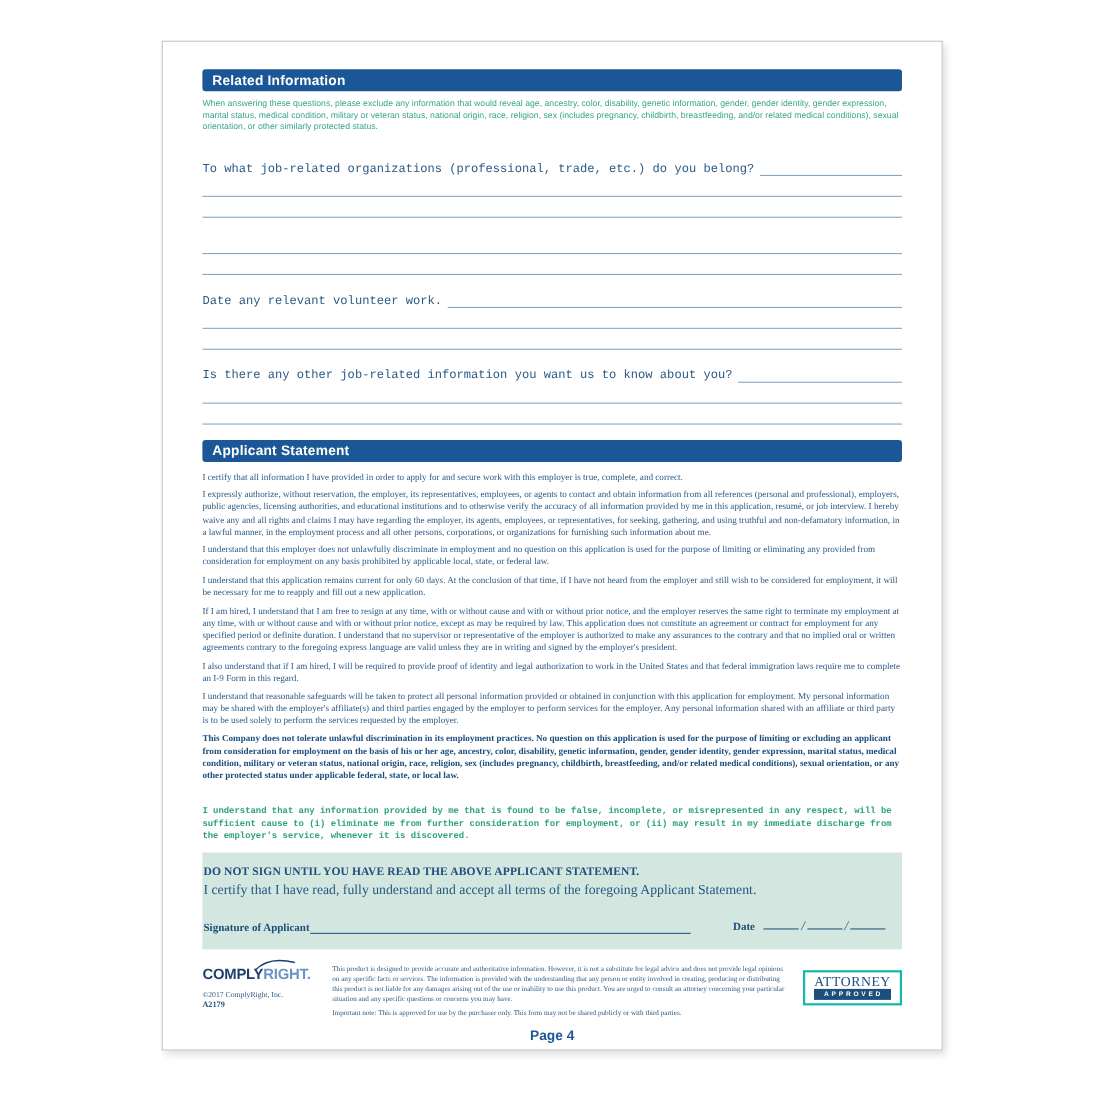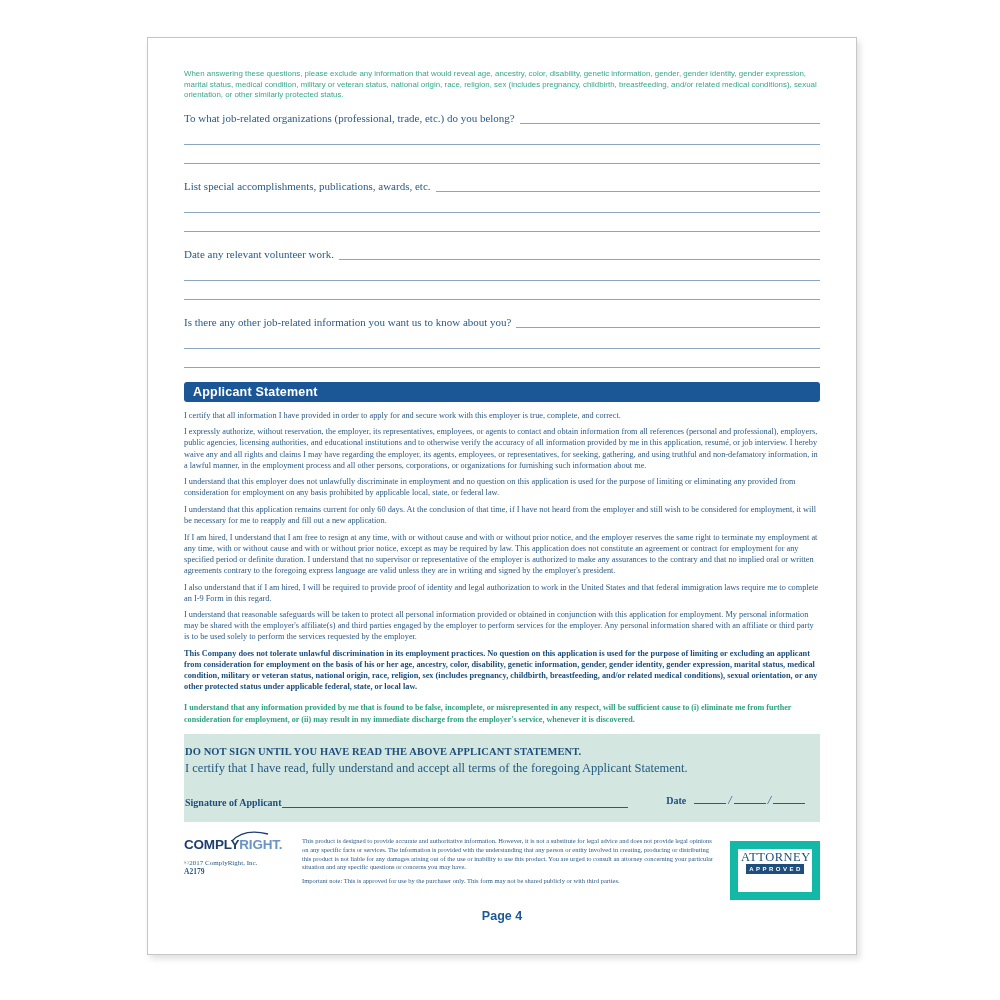--- a/index.html
+++ b/index.html
@@ -26,34 +26,35 @@
     color: #ffffff;
     font-family: "Liberation Sans", sans-serif;
     font-weight: bold;
     font-size: 12.5px;
     padding-left: 9px;
     letter-spacing: 0.2px;
   }
 
   .teal-note {
     margin-top: 6px;
-    margin-bottom: 9px;
+    margin-bottom: 23px;
     font-family: "Liberation Sans", sans-serif;
     font-size: 7.9px;
     line-height: 10.6px;
     color: #38a78c;
   }
 
   .q-block { margin-bottom: 14px; }
   .q-row {
     display: flex;
-    align-items: center;
+    align-items: flex-end;
     font-size: 11px;
     color: #2b5a85;
     height: 16px;
+    font-family: Liberation Mono, monospace;
   }
   .q-row .q-label { white-space: nowrap; }
   .q-row .fill-line {
     flex: 1;
     border-bottom: 1px solid #8ba7c0;
     height: 12px;
     margin-left: 5px;
   }
   .answer-line {
     height: 19px;
@@ -67,26 +68,26 @@
     line-height: 11.1px;
     color: #2c5a85;
     margin-bottom: 5.5px;
     text-align: left;
   }
   .statement-body p.bold-blue {
     font-weight: bold;
     color: #1d4e7c;
   }
   .statement-body p.bold-green {
-    font-family: Liberation Serif, serif;
+    font-family: Liberation Mono, monospace;
     font-weight: bold;
     font-size: 8.1px;
     line-height: 11.3px;
     color: #2fa180;
-    margin-top: 10px;
+    margin-top: 22px;
   }
 
   .sig-box {
     margin-top: 9px;
     background: #d3e6e0;
     padding: 12px 15px 14px 1px;
   }
   .sig-warning {
     font-weight: bold;
     font-size: 10.5px;
@@ -168,22 +169,22 @@
     line-height: 8.8px;
     color: #2c5a85;
   }
   .important-note {
     margin-top: 5px;
     font-size: 6.5px;
     color: #2c5a85;
   }
   .badge-col { width: 90px; flex: none; padding-top: 4px; }
   .badge {
-    border: 8px solid #14b8a6;
-    padding: 2px 3px 16px 3px;
+    border: 2px solid #14b8a6;
+    padding: 2px 3px 1px 3px;
     background: #ffffff;
     text-align: center;
   }
   .badge-top {
     font-family: "Liberation Serif", serif;
     font-size: 12.5px;
     letter-spacing: 0.5px;
     color: #1d4e7c;
     line-height: 13px;
     white-space: nowrap;
@@ -208,36 +209,35 @@
     font-size: 12.5px;
     color: #1d5796;
   }
 </style>
 </head>
 <body>
 
 <div class="sheet">
   <div class="content">
 
+    <div class="section-bar">
+      <span>Related Information</span>
+    </div>
     <div class="teal-note">When answering these questions, please exclude any information that would reveal age, ancestry, color, disability, genetic information, gender, gender identity, gender expression, marital status, medical condition, military or veteran status, national origin, race, religion, sex (includes pregnancy, childbirth, breastfeeding, and/or related medical conditions), sexual orientation, or other similarly protected status.</div>
 
     <div class="q-block">
       <div class="q-row">
         <span class="q-label">To what job-related organizations (professional, trade, etc.) do you belong?</span>
         <span class="fill-line"></span>
       </div>
       <div class="answer-line"></div>
       <div class="answer-line"></div>
     </div>
 
     <div class="q-block">
-      <div class="q-row">
-        <span class="q-label">List special accomplishments, publications, awards, etc.</span>
-        <span class="fill-line"></span>
-      </div>
       <div class="answer-line"></div>
       <div class="answer-line"></div>
     </div>
 
     <div class="q-block">
       <div class="q-row">
         <span class="q-label">Date any relevant volunteer work.</span>
         <span class="fill-line"></span>
       </div>
       <div class="answer-line"></div>

